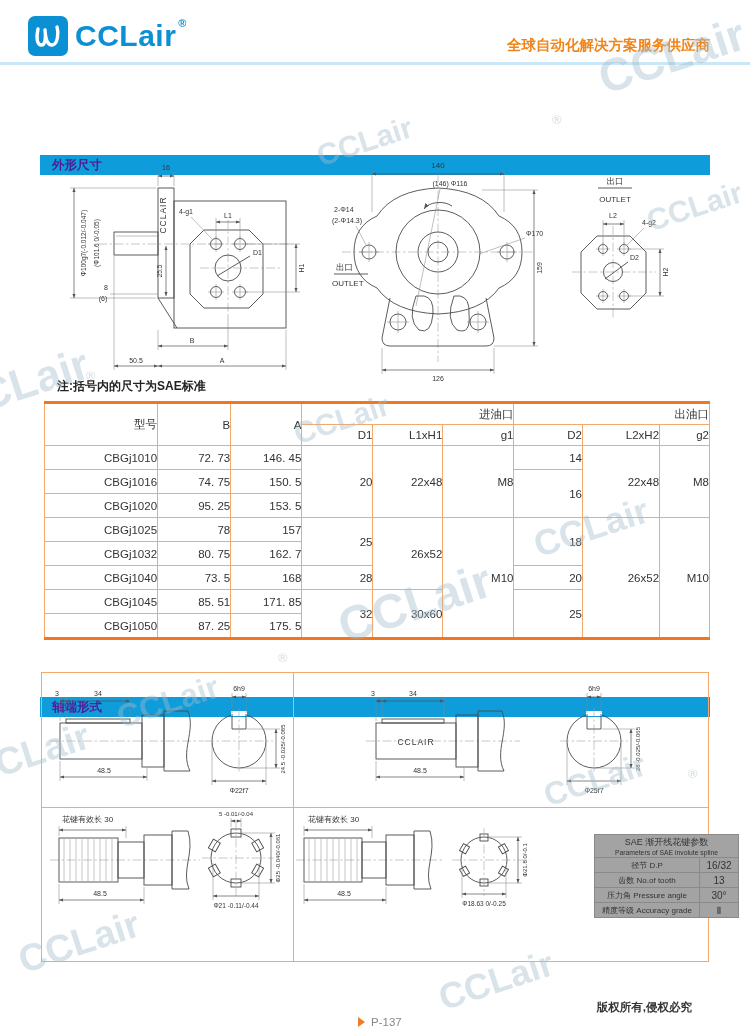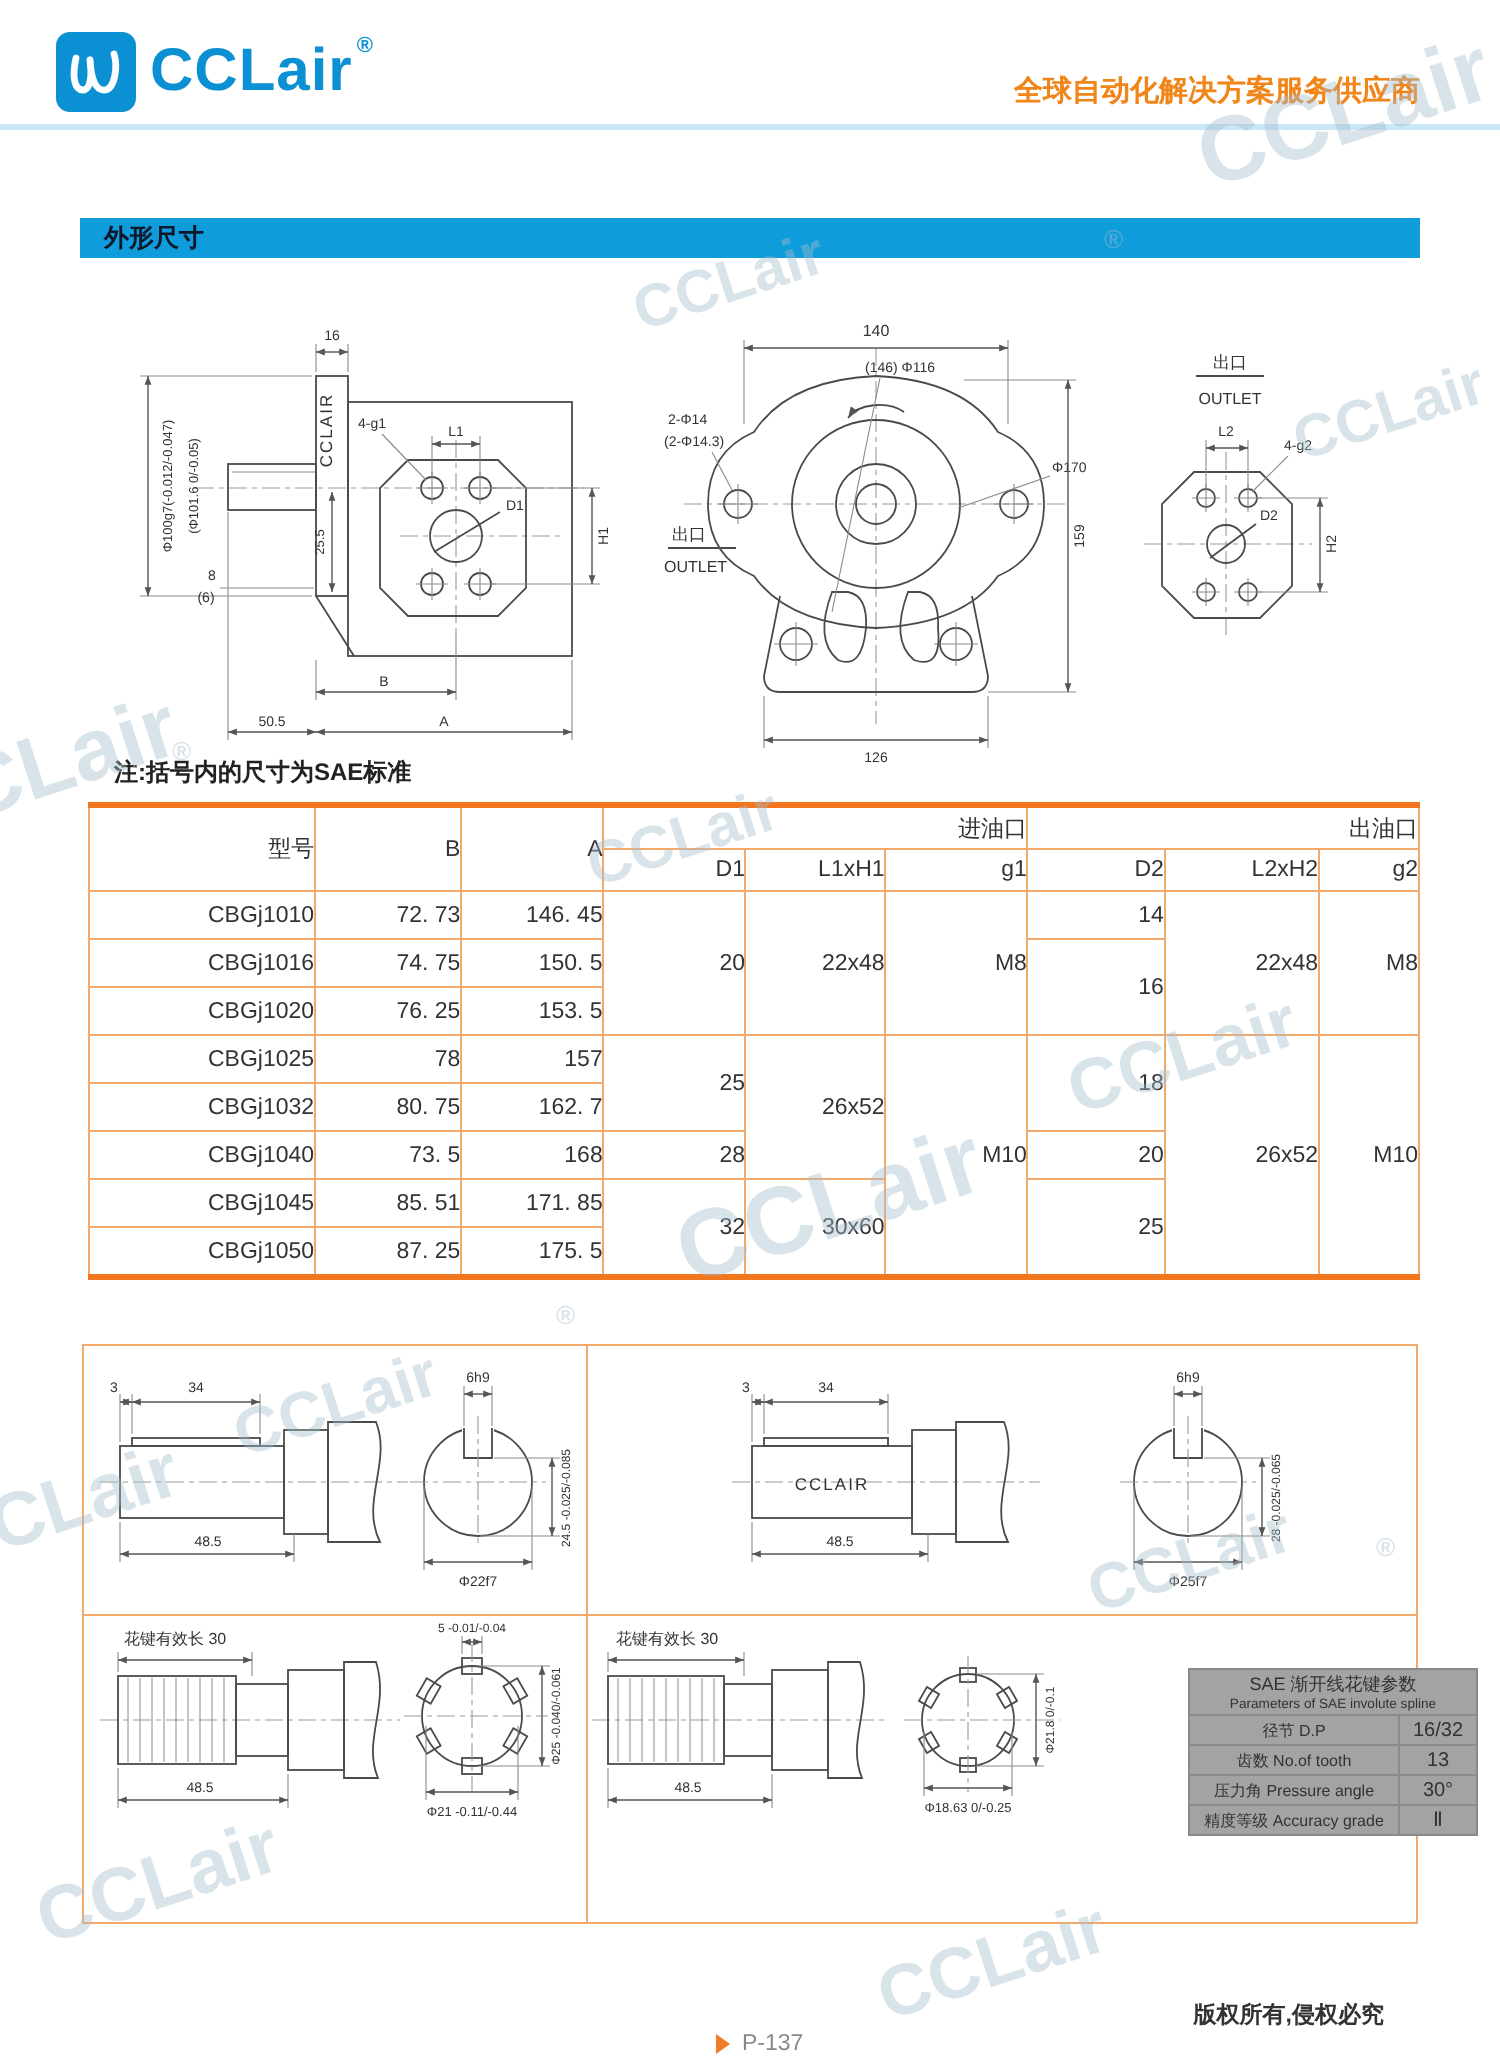--- a/index.html
+++ b/index.html
@@ -6,22 +6,22 @@
   .page{position:relative;width:750px;height:1035px;background:#fff;overflow:hidden;
         font-family:"Liberation Sans",sans-serif;margin:0 auto;}
   
   .header-logo{position:absolute;left:28px;top:16px;display:flex;align-items:flex-start;}
   .brand-text{font-size:30px;font-weight:bold;color:#0b90d3;line-height:40px;margin-left:7px;letter-spacing:.5px;}
   .brand-reg{font-size:11px;color:#0b90d3;position:relative;top:1px;margin-left:2px;font-weight:bold;}
   .slogan{position:absolute;right:40px;top:36px;font-size:14.5px;font-weight:bold;color:#f08519;}
   .header-rule{position:absolute;left:0;top:62px;width:750px;height:3px;background:#c9e7f6;}
   .page-title{position:absolute;left:0;top:72px;width:750px;text-align:center;font-size:17px;font-weight:bold;color:#151515;}
   
-  .section-bar{position:absolute;left:40px;width:670px;height:20px;background:#0f9cda;color:#0f172a;
-               font-size:12.5px;font-weight:bold;line-height:20px;padding-left:12px;box-sizing:border-box;}
+  .section-bar{position:absolute;left:40px;width:670px;height:20px;background:#0f9cda;color:#4c1d95;
+               font-size:12.5px;font-weight:bold;line-height:20px;padding-left:12px;box-sizing:border-box;margin-top:46px;}
   #bar-outline{top:109px;}
   #bar-shaft{top:651px;}
   .note{position:absolute;left:57px;top:378px;font-size:12px;font-weight:bold;color:#222;}
   
   .main-table-wrap{position:absolute;left:44px;top:401px;width:666px;}
   table.main{width:100%;border-collapse:collapse;border-top:3px solid #f2761d;border-bottom:3px solid #f2761d;}
   table.main th,table.main td{border:1px solid #f3a96b;font-size:11.5px;font-weight:normal;color:#333;
                text-align:right;padding:0;background:transparent;}
   table.main thead th{height:20px;}
   table.main tbody td{height:23px;}
@@ -243,21 +243,21 @@
           <td rowspan="3">M8</td>
         </tr>
         <tr>
           <td>CBGj1016</td>
           <td>74. 75</td>
           <td>150. 5</td>
           <td rowspan="2">16</td>
         </tr>
         <tr>
           <td>CBGj1020</td>
-          <td>76. 25</td>
+          <td>95. 25</td>
           <td>153. 5</td>
         </tr>
         <tr>
           <td>CBGj1025</td>
           <td>78</td>
           <td>157</td>
           <td rowspan="2">25</td>
           <td rowspan="3">26x52</td>
           <td rowspan="5">M10</td>
           <td rowspan="2">18</td>
@@ -286,20 +286,23 @@
         </tr>
         <tr>
           <td>CBGj1050</td>
           <td>87. 25</td>
           <td>175. 5</td>
         </tr>
       </tbody>
     </table>
   </div>
 
+  <div class="section-bar" id="bar-shaft">
+    <span>轴端形式</span>
+  </div>
 
   <div class="shaft-box">
 
     <div class="q q-tl">
       <svg width="251" height="134" viewBox="0 0 251 134">
         <path class="cl" d="M8,68 H162"></path>
         <rect class="ol" x="24" y="46" width="64" height="4"></rect>
         <rect class="ol" x="18" y="50" width="82" height="36"></rect>
         <rect class="ol" x="100" y="42" width="22" height="52"></rect>
         <path class="ol" d="M122,38 H146 C154,58 138,78 148,98 H122 Z"></path>

